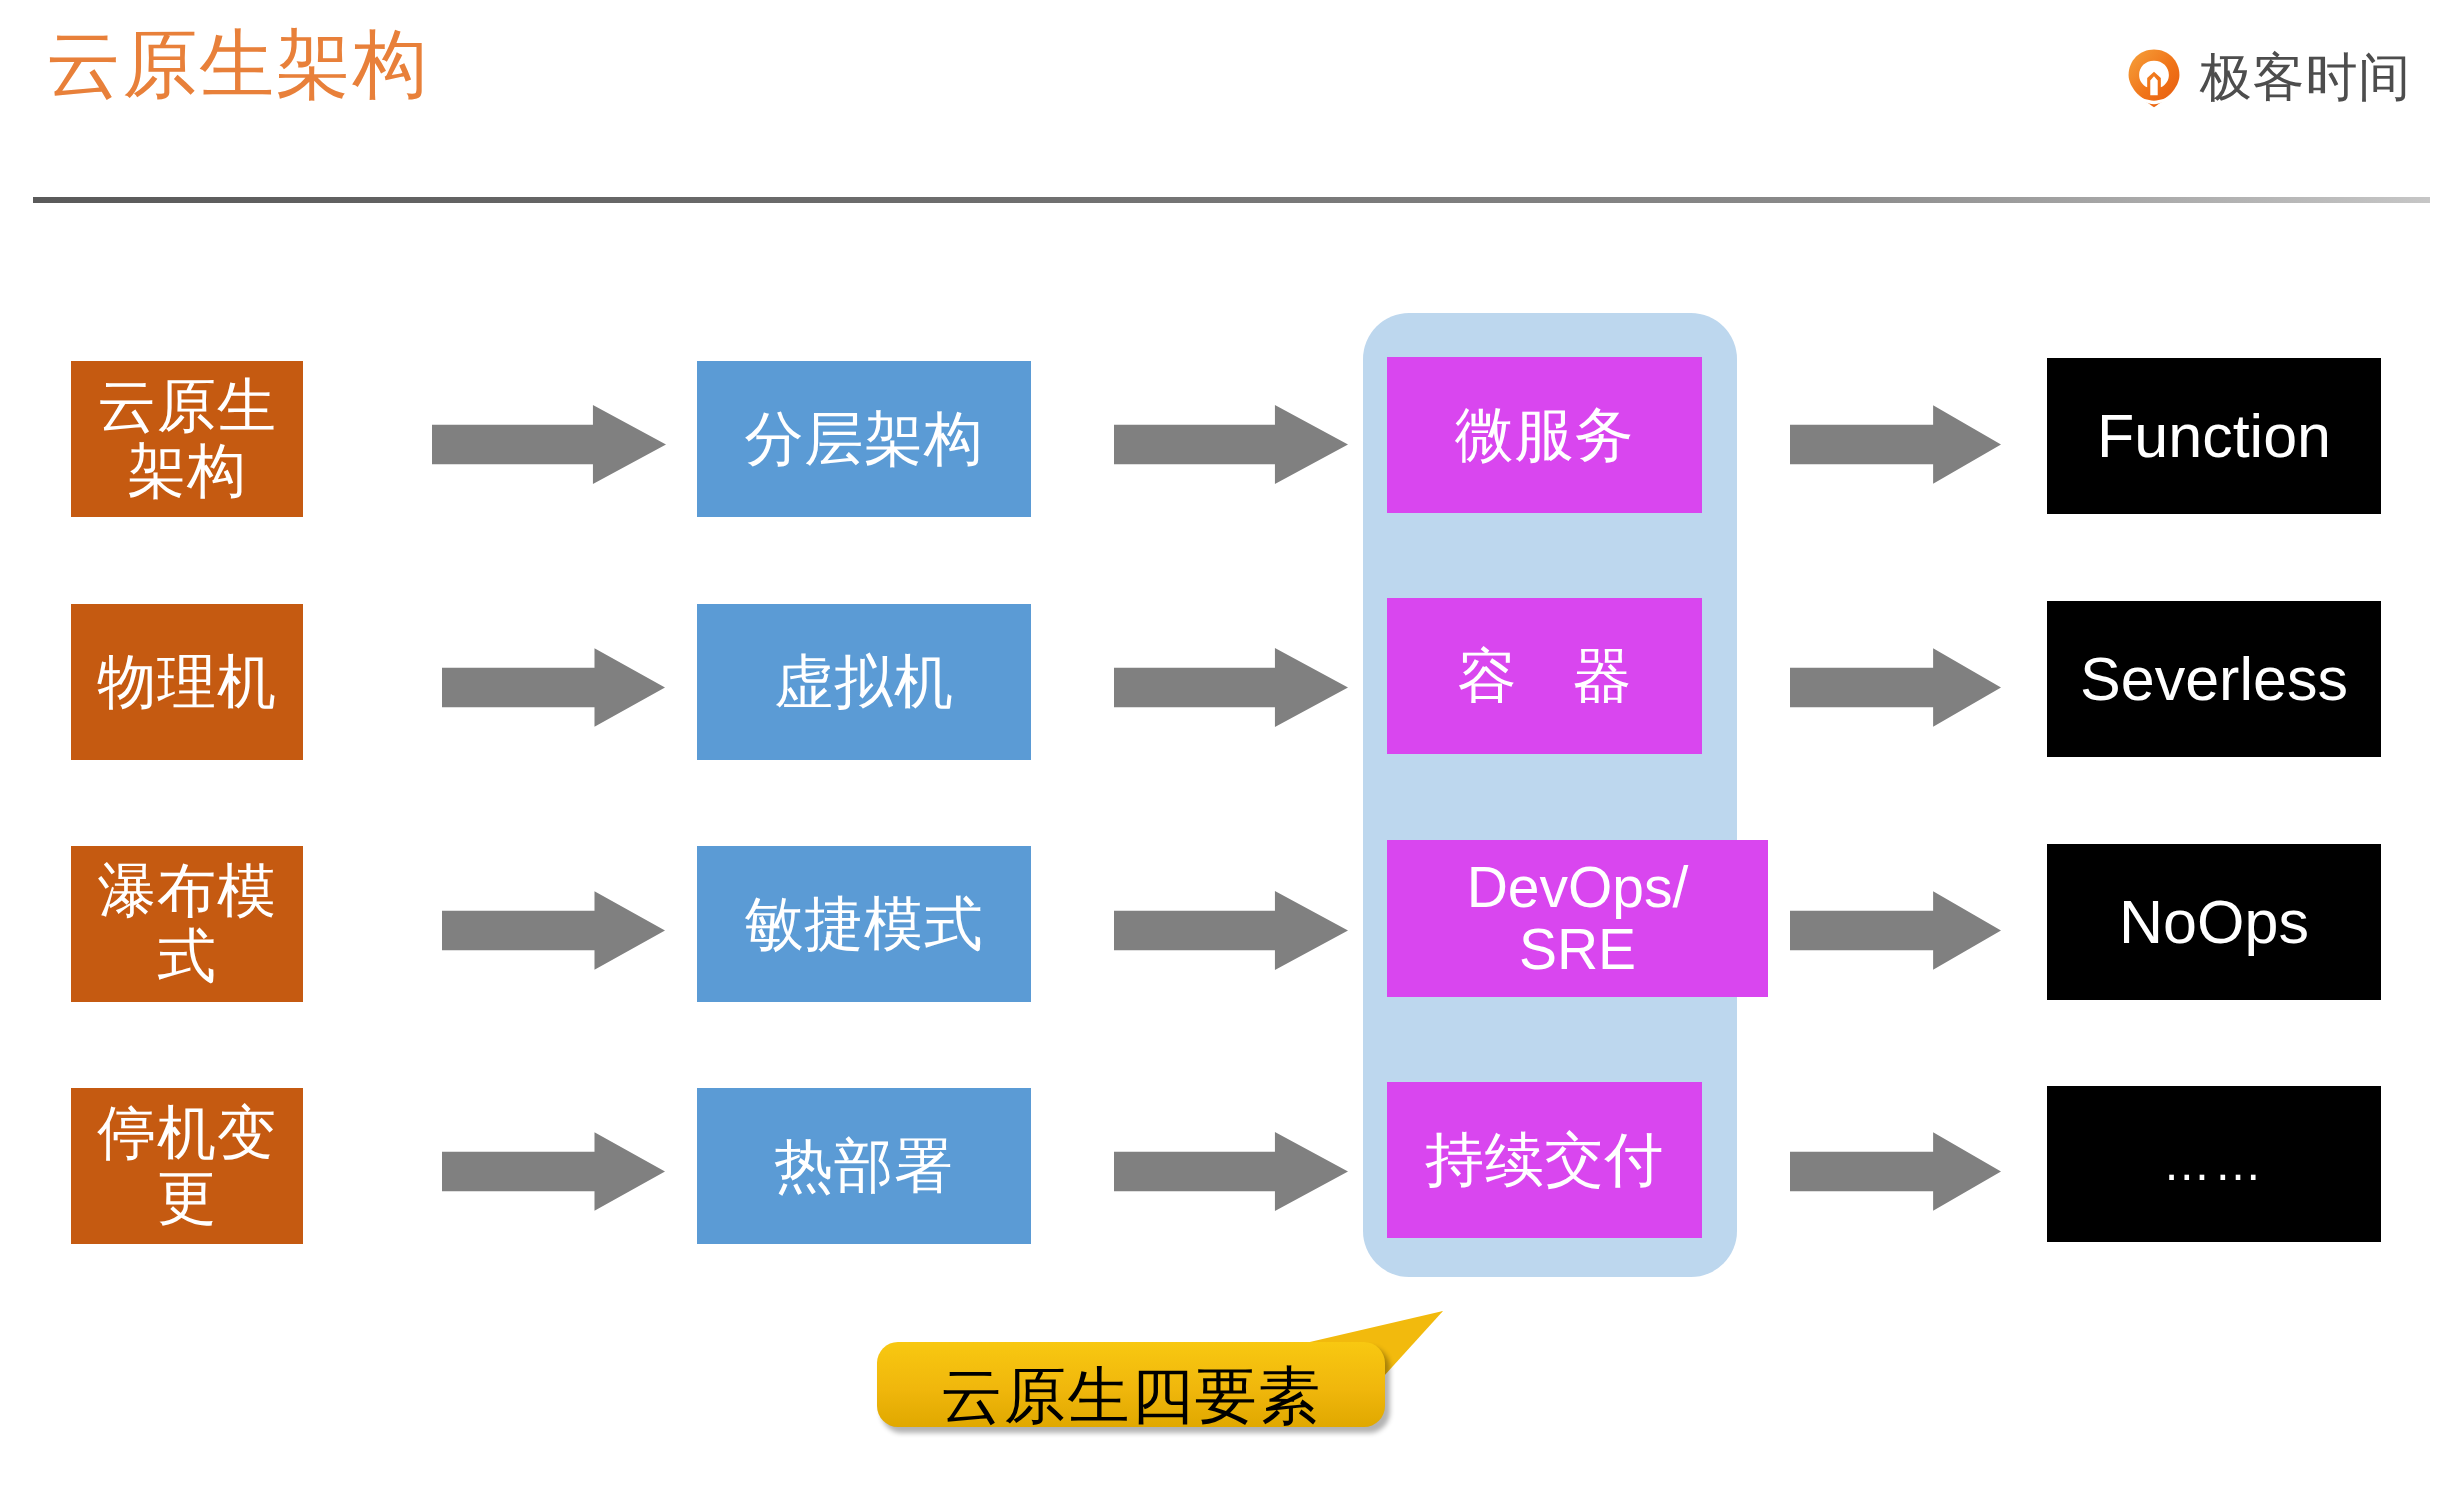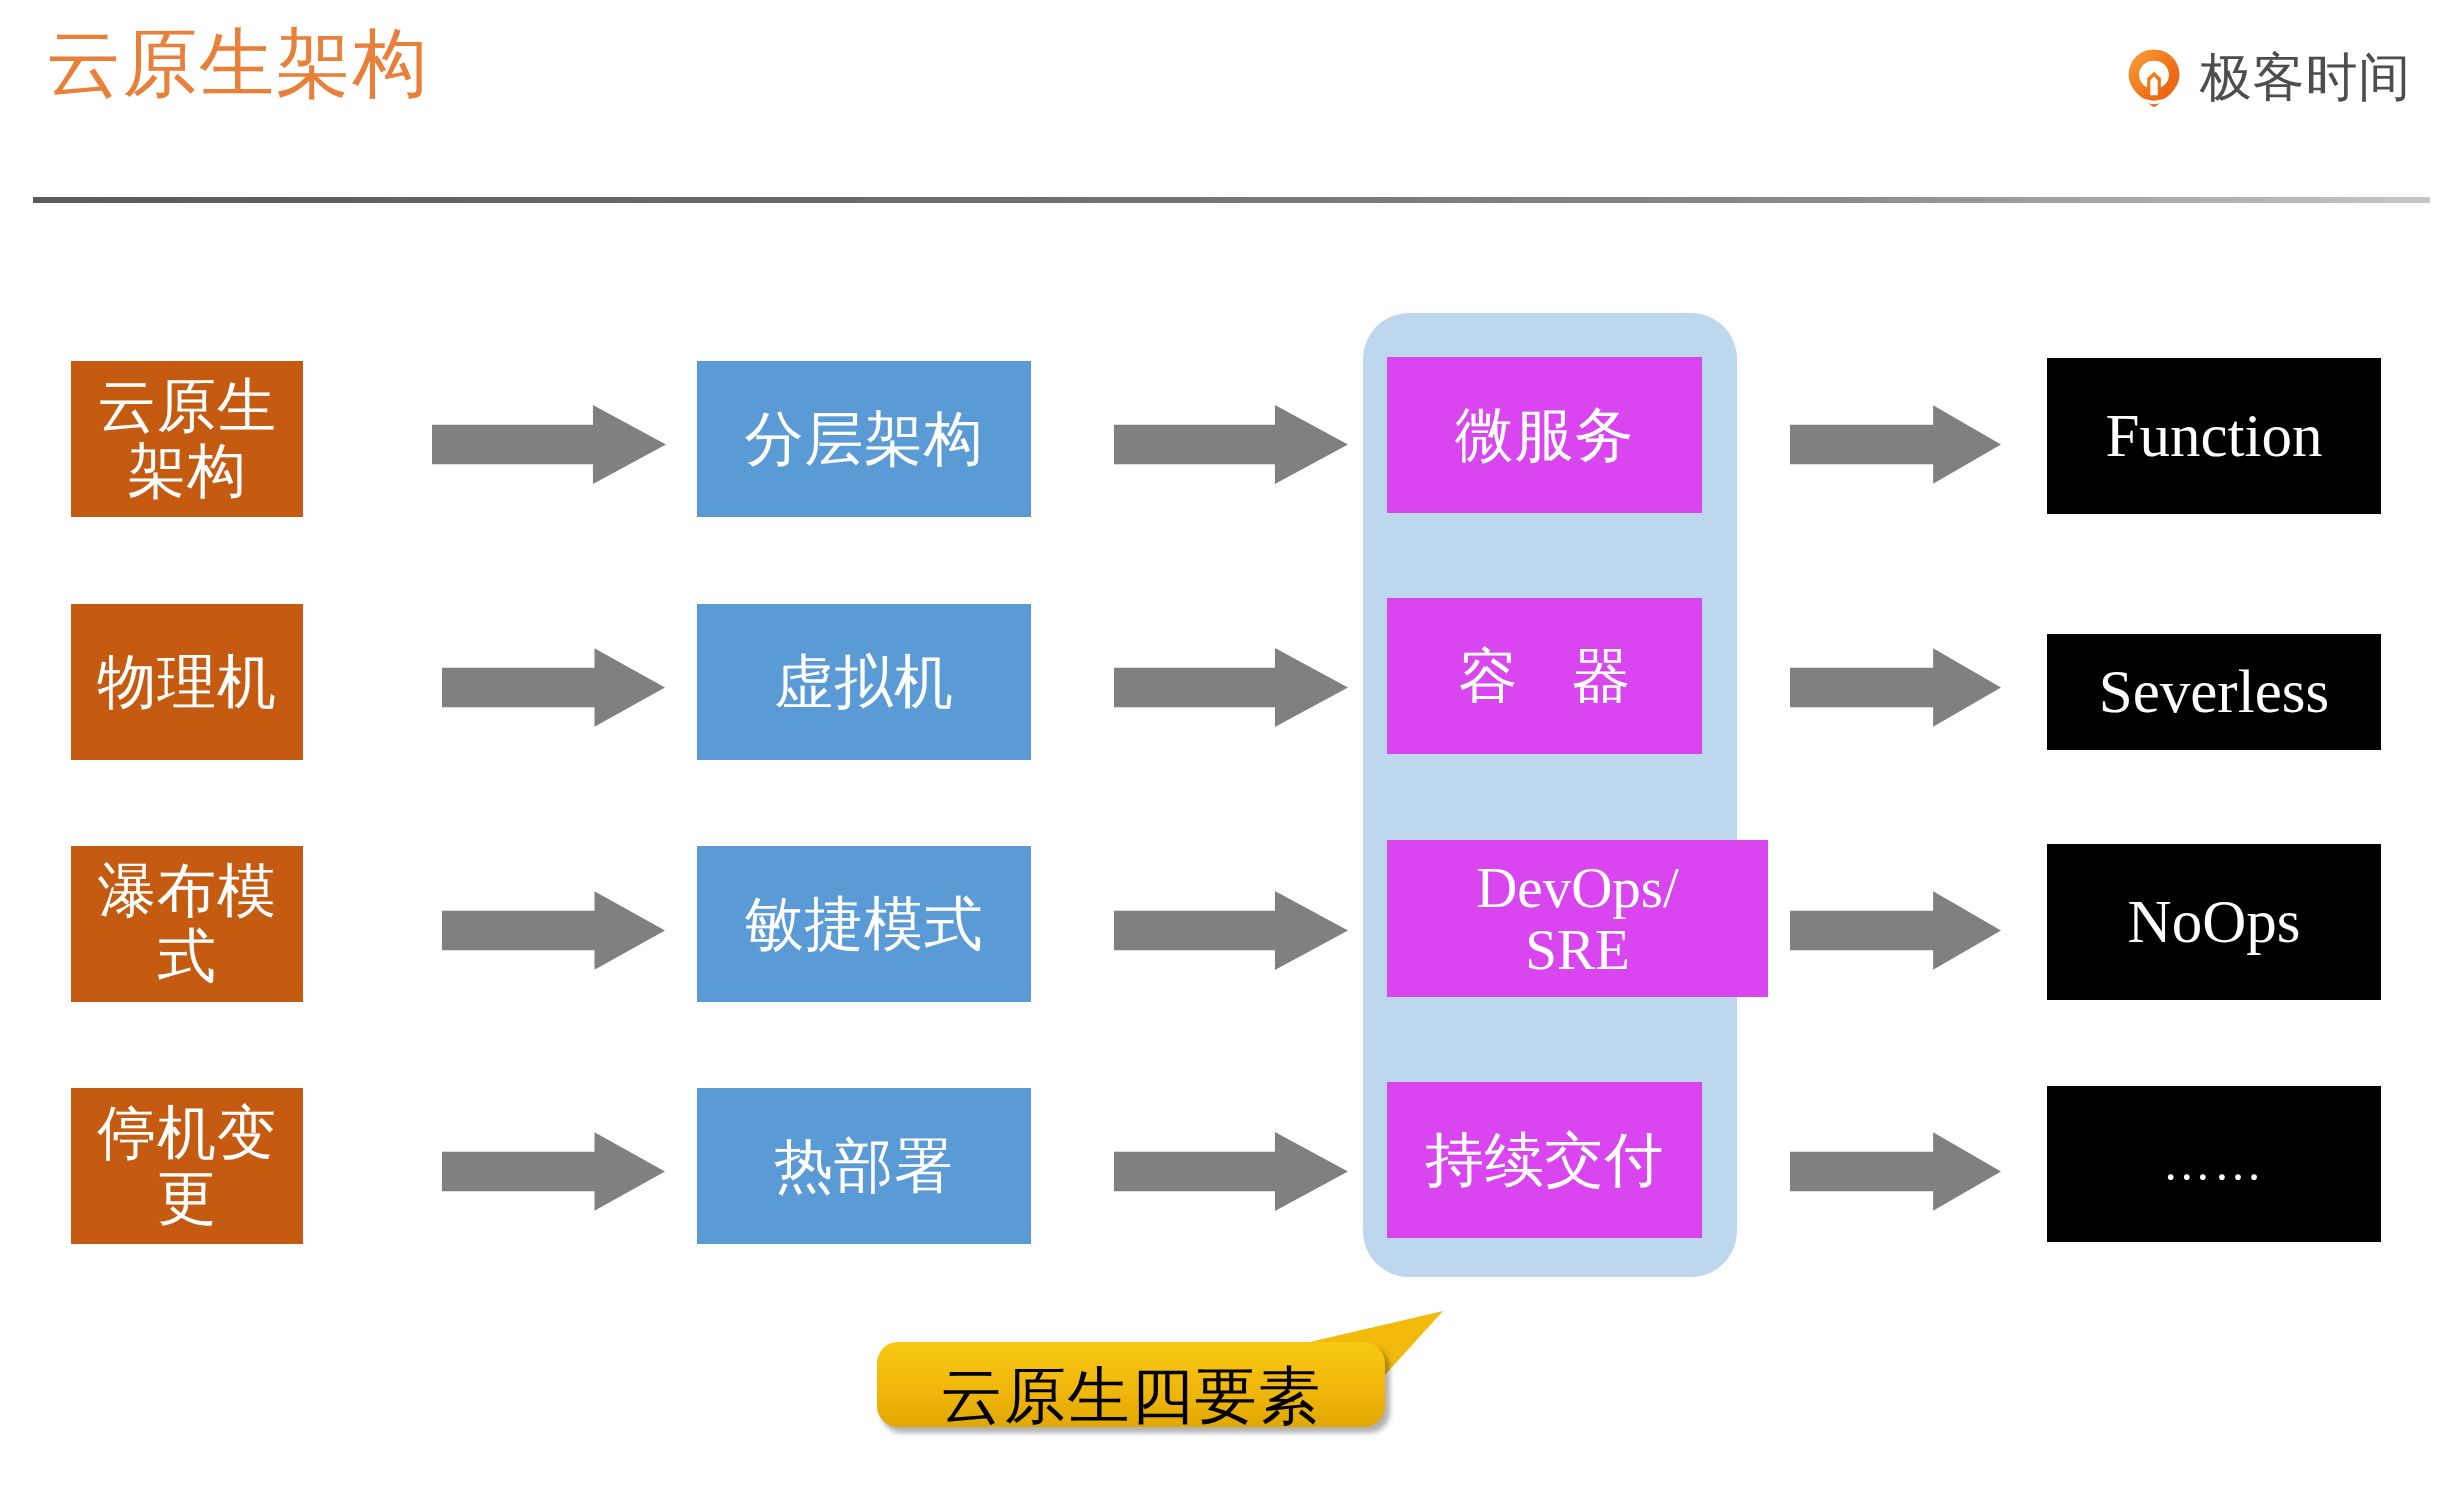--- a/index.html
+++ b/index.html
@@ -9,21 +9,20 @@
   }
   body {
     font-family: "Liberation Sans", "DejaVu Sans", sans-serif;
   }
   #slide {
     position: relative;
     width: 2462px;
     height: 1499px;
     background: #ffffff;
     overflow: hidden;
-    font-family: Liberation Serif, serif;
   }
 
   
   #slide-title {
     position: absolute;
     left: 46px;
     top: 24.6px;
     font-size: 75px;
     line-height: 1.05;
     color: #E8803A;
@@ -240,21 +239,21 @@
   <div class="flow-box box-green" style="left:1387px; top:598px; width:315px; height:156px;">
     <span class="cn-label-spaced">容 器</span>
   </div>
 
   <div class="arrow" style="left:1790px; top:648px;">
     <svg width="211" height="79" viewBox="0 0 258 96">
       <path d="M0 24 L175 24 L175 0 L258 48 L175 96 L175 72 L0 72 Z" fill="#808080"></path>
     </svg>
   </div>
 
-  <div class="flow-box box-blue-dark" style="left:2047px; top:634px; width:334px; height:116px;">
+  <div class="flow-box box-blue-dark" style="left:2047px; top:601px; width:334px; height:156px;">
     <span class="en-label">Severless</span>
   </div>
 
   <div class="flow-box box-orange" style="left:71px;  top:846px; width:232px; height:156px;">
     <span class="cn-label">瀑布模式</span>
   </div>
 
   <div class="arrow" style="left:442px; top:891px;">
     <svg width="223" height="79" viewBox="0 0 272 96">
       <path d="M0 24 L186 24 L186 0 L272 48 L186 96 L186 72 L0 72 Z" fill="#808080"></path>

